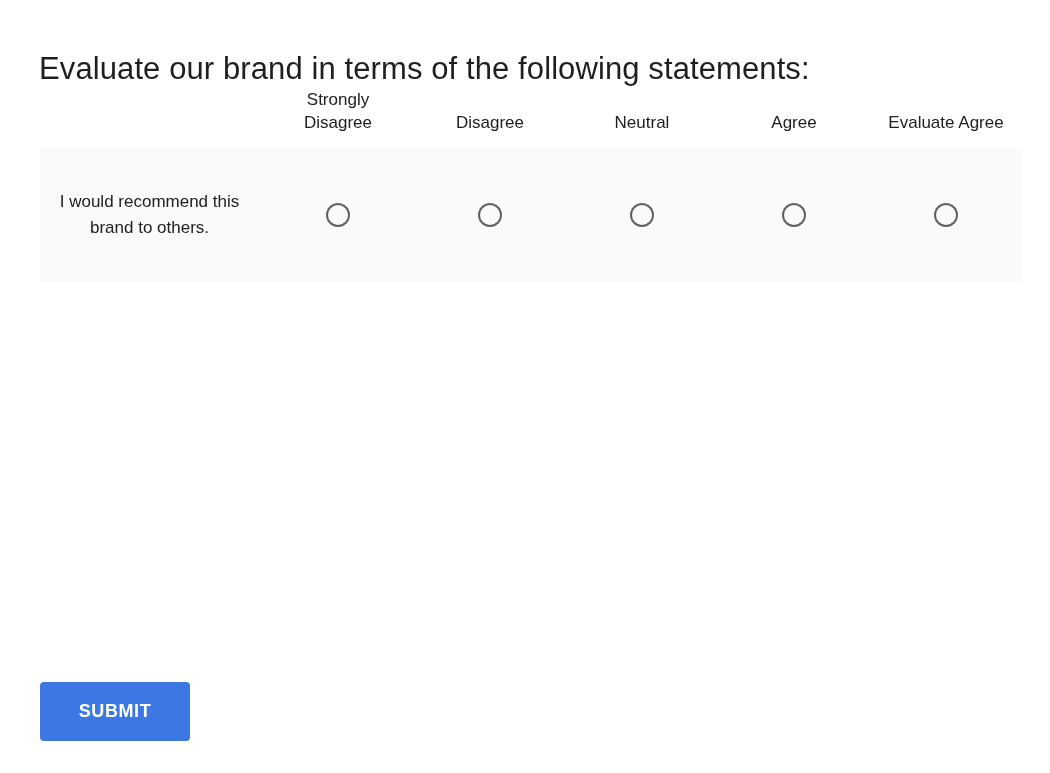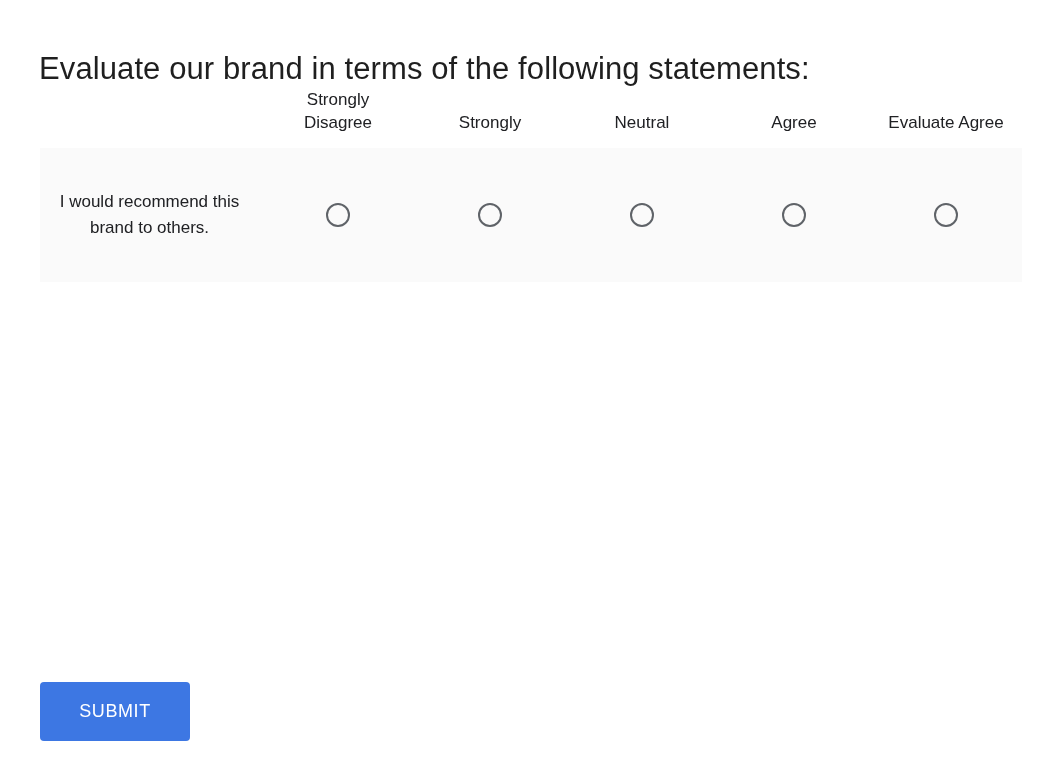--- a/index.html
+++ b/index.html
@@ -111,21 +111,21 @@
     left: 40px;
     top: 682px;
     width: 150px;
     height: 59px;
     border: none;
     border-radius: 4px;
     background: #3d77e3;
     color: #ffffff;
     font-family: "Liberation Sans", sans-serif;
     font-size: 18px;
-    font-weight: 400;
+    font-weight: 700;
     letter-spacing: 0.6px;
     text-align: center;
     line-height: 59px;
     cursor: pointer;
     padding: 0;
   }
 </style>
 </head>
 <body>
 
@@ -143,21 +143,21 @@
         <col class="col-option">
         <col class="col-option">
       </colgroup>
       <thead class="grid-head">
         <tr>
           <th class="statement-head"></th>
           <th>
             <span class="head-label">Strongly Disagree</span>
           </th>
           <th>
-            <span class="head-label">Strongly</span>
+            <span class="head-label">Disagree</span>
           </th>
           <th>
             <span class="head-label">Neutral</span>
           </th>
           <th>
             <span class="head-label">Agree</span>
           </th>
           <th>
             <span class="head-label">Evaluate Agree</span>
           </th>

